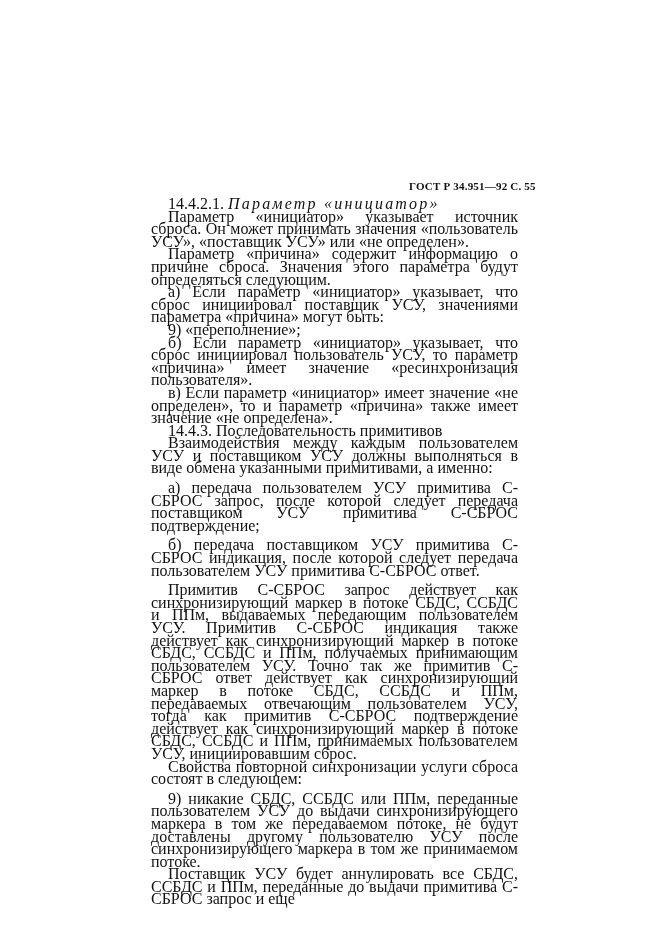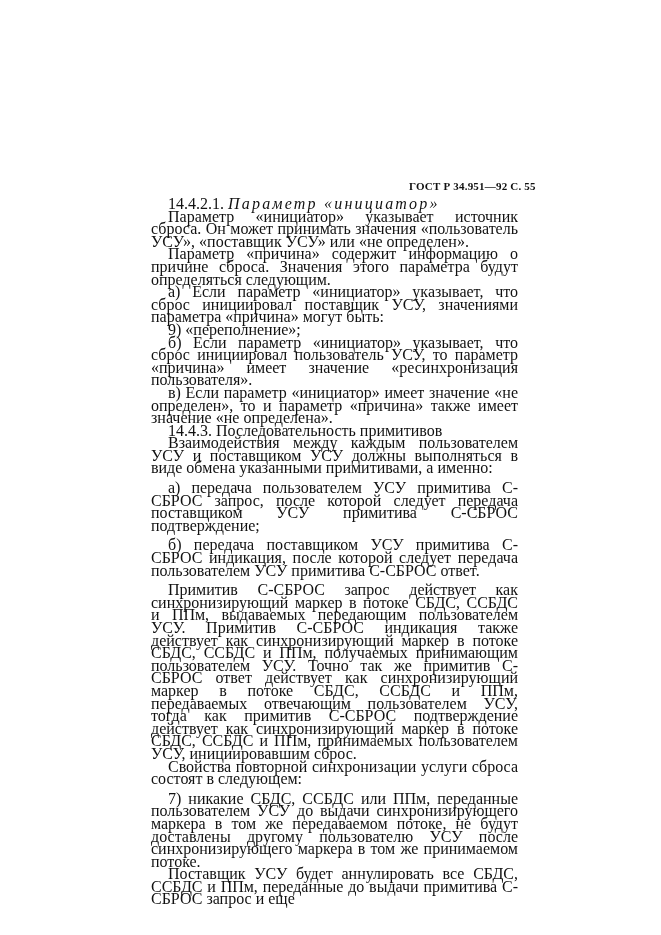--- a/index.html
+++ b/index.html
@@ -27,15 +27,15 @@
   <p class="ind">а) Если параметр «инициатор» указывает, что сброс инициировал поставщик УСУ, значениями параметра «причина» могут быть:</p>
   <p class="ind">9) «переполнение»;</p>
   <p class="ind">б) Если параметр «инициатор» указывает, что сброс инициировал пользователь УСУ, то параметр «причина» имеет значение «ресинхронизация пользователя».</p>
   <p class="ind">в) Если параметр «инициатор» имеет значение «не определен», то и параметр «причина» также имеет значение «не определена».</p>
   <p class="ind"><span>14.4.3.</span> <span class="it">Последовательность примитивов</span></p>
   <p class="ind">Взаимодействия между каждым пользователем УСУ и поставщиком УСУ должны выполняться в виде обмена указанными примитивами, а именно:</p>
   <p class="ind gap">а) передача пользователем УСУ примитива С-СБРОС запрос, после которой следует передача поставщиком УСУ примитива С-СБРОС подтверждение;</p>
   <p class="ind gap">б) передача поставщиком УСУ примитива С-СБРОС индикация, после которой следует передача пользователем УСУ примитива С-СБРОС ответ.</p>
   <p class="ind gap" style="margin-top:12px">Примитив С-СБРОС запрос действует как синхронизирующий маркер в потоке СБДС, ССБДС и ППм, выдаваемых передающим пользователем УСУ. Примитив С-СБРОС индикация также действует как синхронизирующий маркер в потоке СБДС, ССБДС и ППм, получаемых принимающим пользователем УСУ. Точно так же примитив С-СБРОС ответ действует как синхронизирующий маркер в потоке СБДС, ССБДС и ППм, передаваемых отвечающим пользователем УСУ, тогда как примитив С-СБРОС подтверждение действует как синхронизирующий маркер в потоке СБДС, ССБДС и ППм, принимаемых пользователем УСУ, инициировавшим сброс.</p>
   <p class="ind">Свойства повторной синхронизации услуги сброса состоят в следующем:</p>
-  <p class="ind gap">7) никакие СБДС, ССБДС или ППм, переданные пользователем УСУ до выдачи синхронизирующего маркера в том же передаваемом потоке, не будут доставлены другому пользователю УСУ после синхронизирующего маркера в том же принимаемом потоке.</p>
+  <p class="ind gap">9) никакие СБДС, ССБДС или ППм, переданные пользователем УСУ до выдачи синхронизирующего маркера в том же передаваемом потоке, не будут доставлены другому пользователю УСУ после синхронизирующего маркера в том же принимаемом потоке.</p>
   <p class="ind">Поставщик УСУ будет аннулировать все СБДС, ССБДС и ППм, переданные до выдачи примитива С-СБРОС запрос и еще</p>
 </div>
 
 </body></html>

